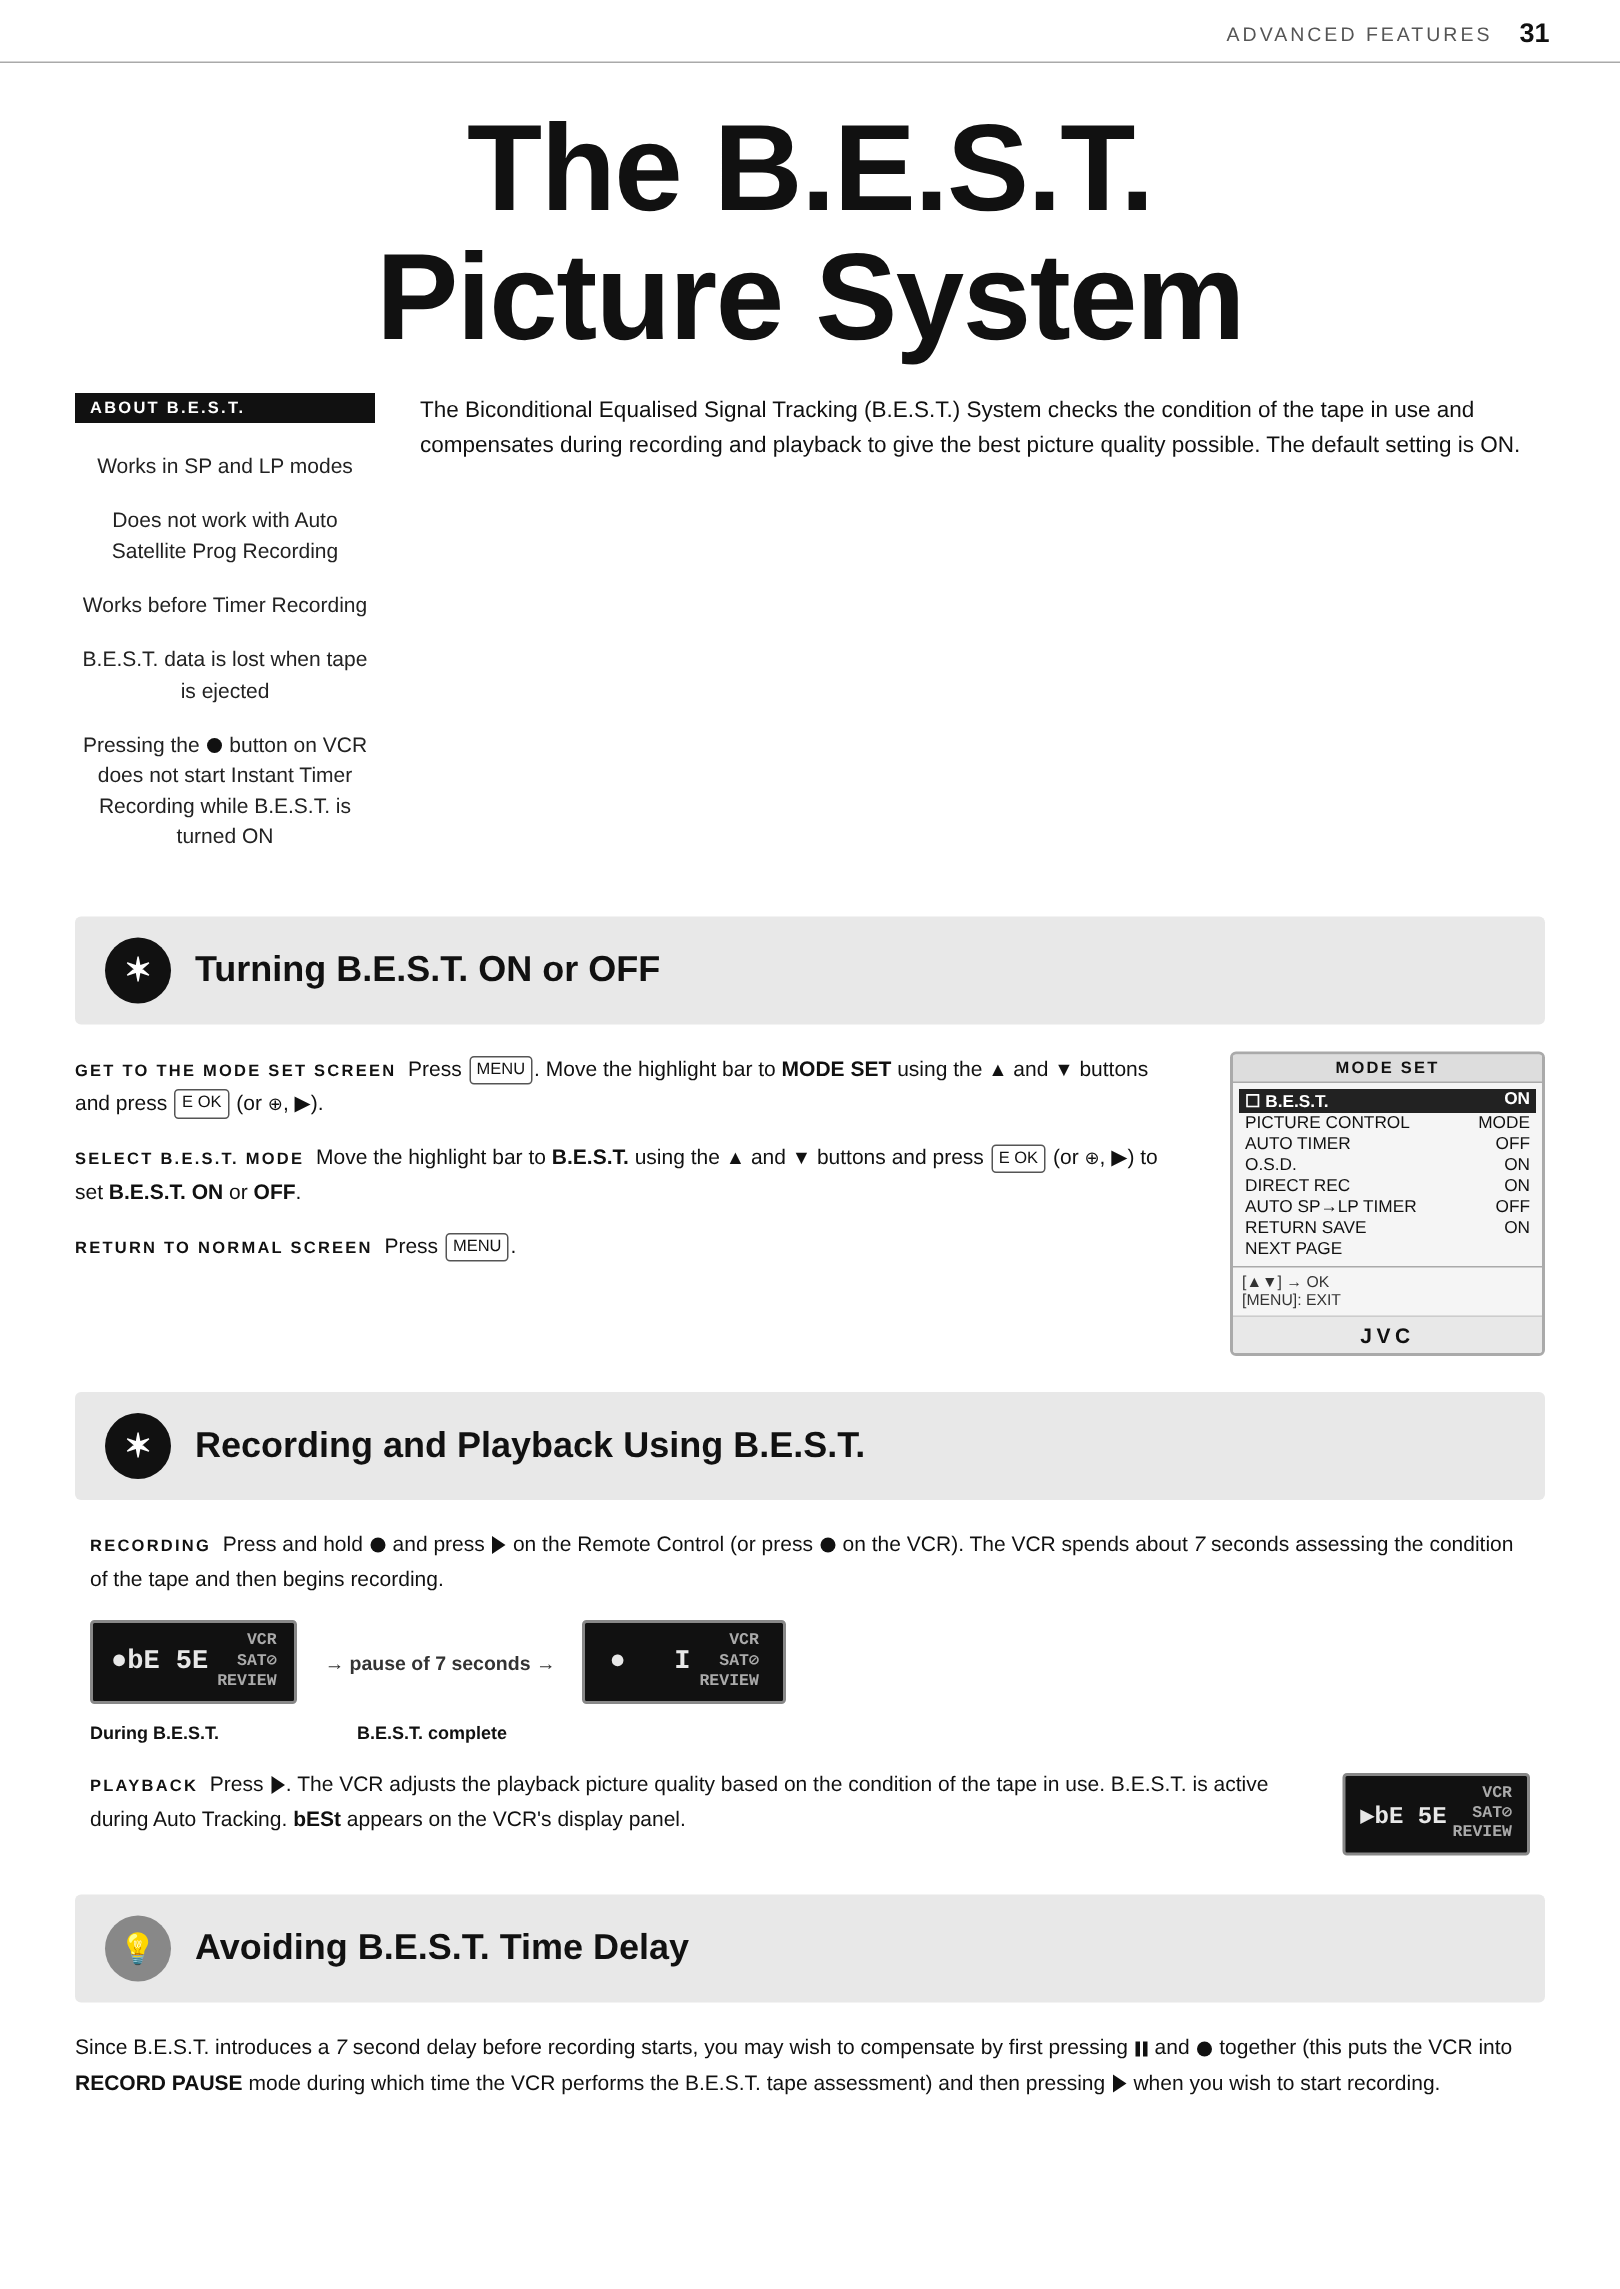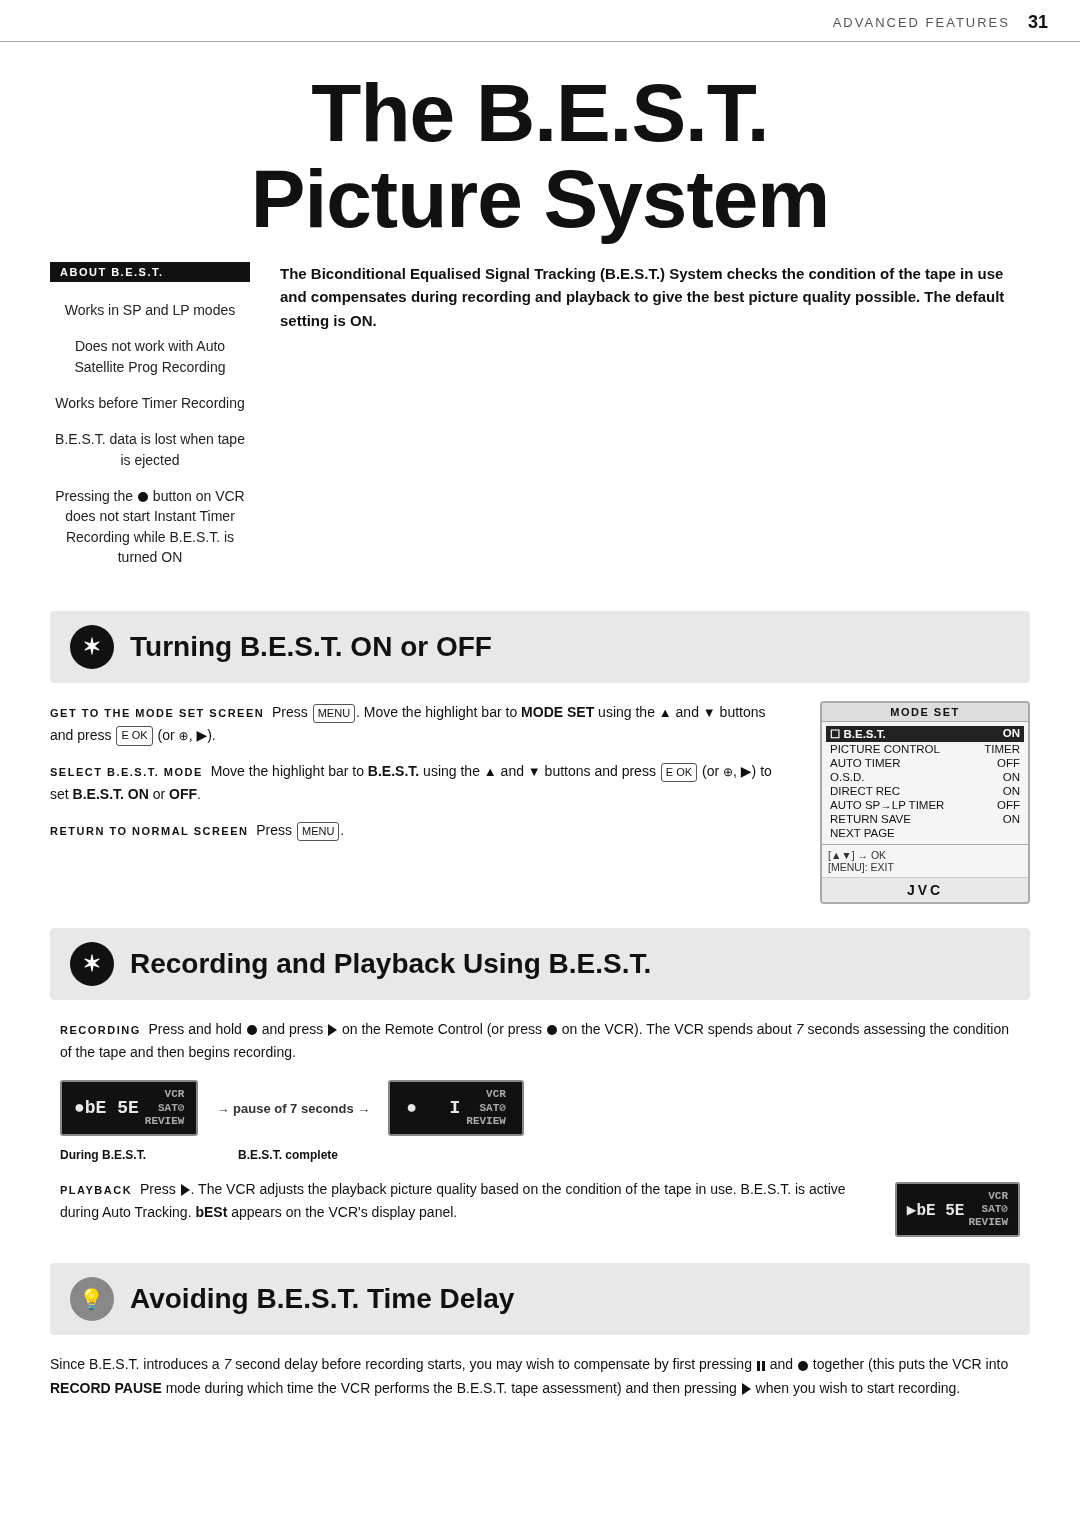--- a/index.html
+++ b/index.html
@@ -10,21 +10,21 @@
       width: 1080px;
       min-height: 1526px;
       position: relative;
     }
 
     
     .page-header {
       display: flex;
       justify-content: flex-end;
       align-items: center;
-      padding: 12px 32px 8px 32px;
+      padding: 12px 47px 8px 32px;
       border-bottom: 1px solid #aaa;
     }
     .header-text {
       font-size: 13px;
       letter-spacing: 2px;
       color: #555;
       text-transform: uppercase;
     }
     .page-number {
       font-size: 18px;
@@ -79,21 +79,21 @@
       line-height: 1.45;
       color: #222;
     }
     .about-sidebar-items p {
       margin-bottom: 16px;
     }
     .about-main {
       flex: 1;
       font-size: 15px;
       line-height: 1.55;
-      font-weight: bold;
+      font-weight: normal;
       color: #111;
     }
 
     
     .section-box {
       background: #e8e8e8;
       border-radius: 4px;
       padding: 14px 20px;
       display: flex;
       align-items: center;
@@ -109,21 +109,21 @@
       align-items: center;
       justify-content: center;
       flex-shrink: 0;
     }
     .section-icon span {
       color: #fff;
       font-size: 22px;
       font-weight: bold;
     }
     .section-title {
-      font-size: 28px;
+      font-size: 24px;
       font-weight: 900;
       color: #111;
     }
 
     
     .turning-content {
       display: flex;
       gap: 30px;
       margin-bottom: 24px;
     }
@@ -441,21 +441,21 @@
 
     <div class="mode-set-screen">
       <div class="mode-set-title">MODE SET</div>
       <div class="mode-set-rows">
         <div class="mode-set-row highlight">
           <span>☐ B.E.S.T.</span>
           <span>ON</span>
         </div>
         <div class="mode-set-row">
           <span>PICTURE CONTROL</span>
-          <span>TIMER</span>
+          <span>MODE</span>
         </div>
         <div class="mode-set-row">
           <span>AUTO TIMER</span>
           <span>OFF</span>
         </div>
         <div class="mode-set-row">
           <span>O.S.D.</span>
           <span>ON</span>
         </div>
         <div class="mode-set-row">

